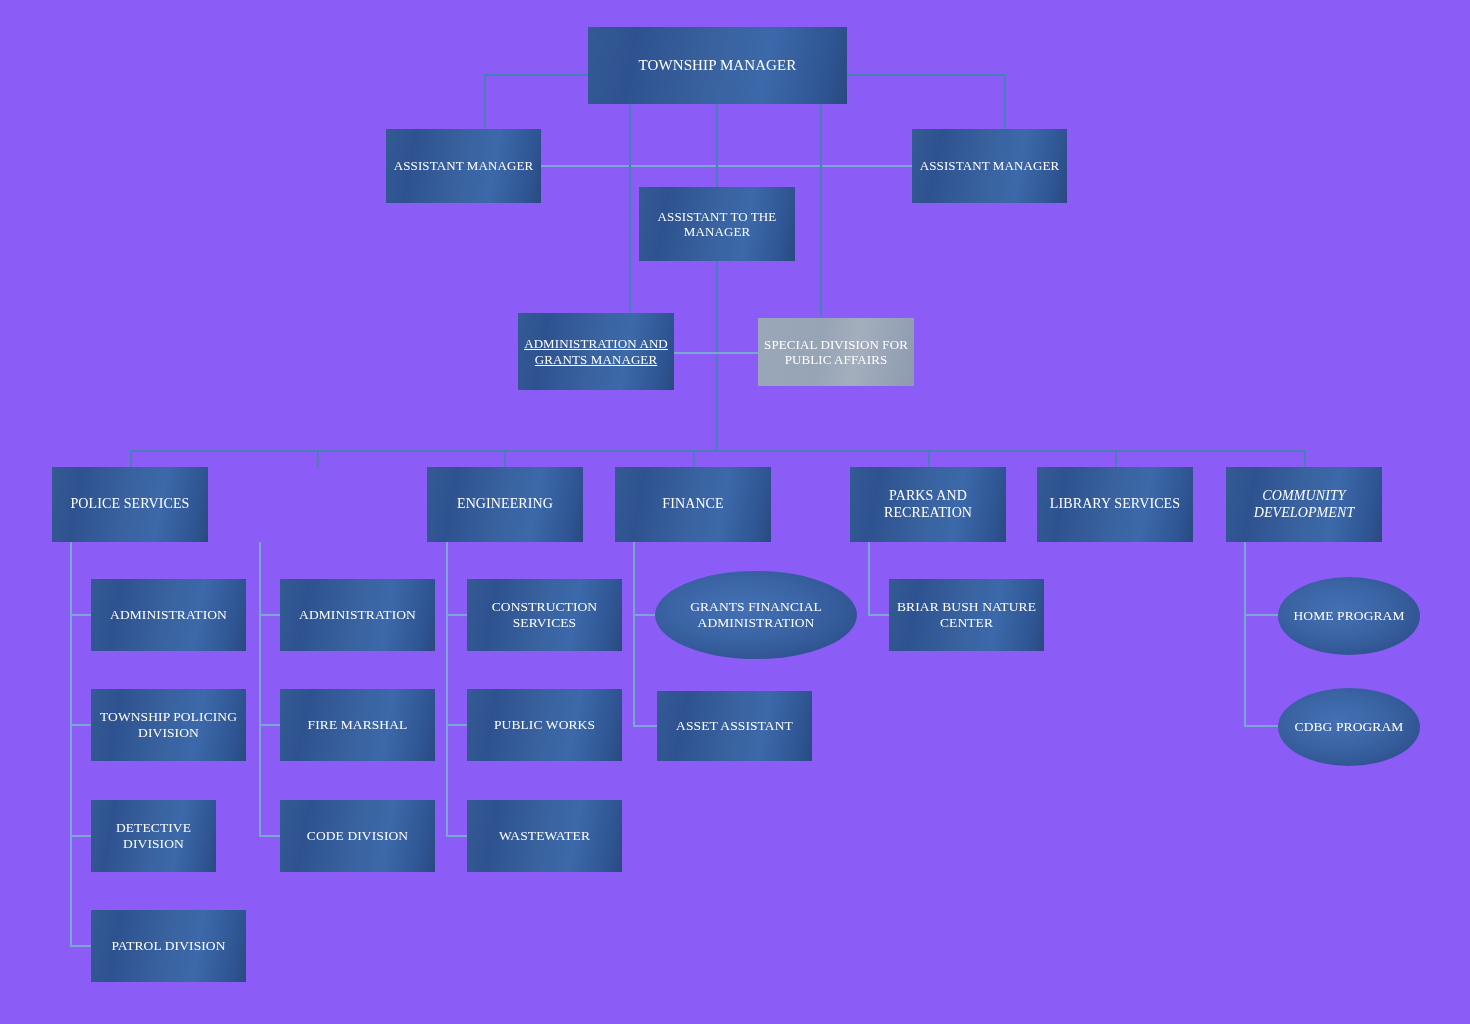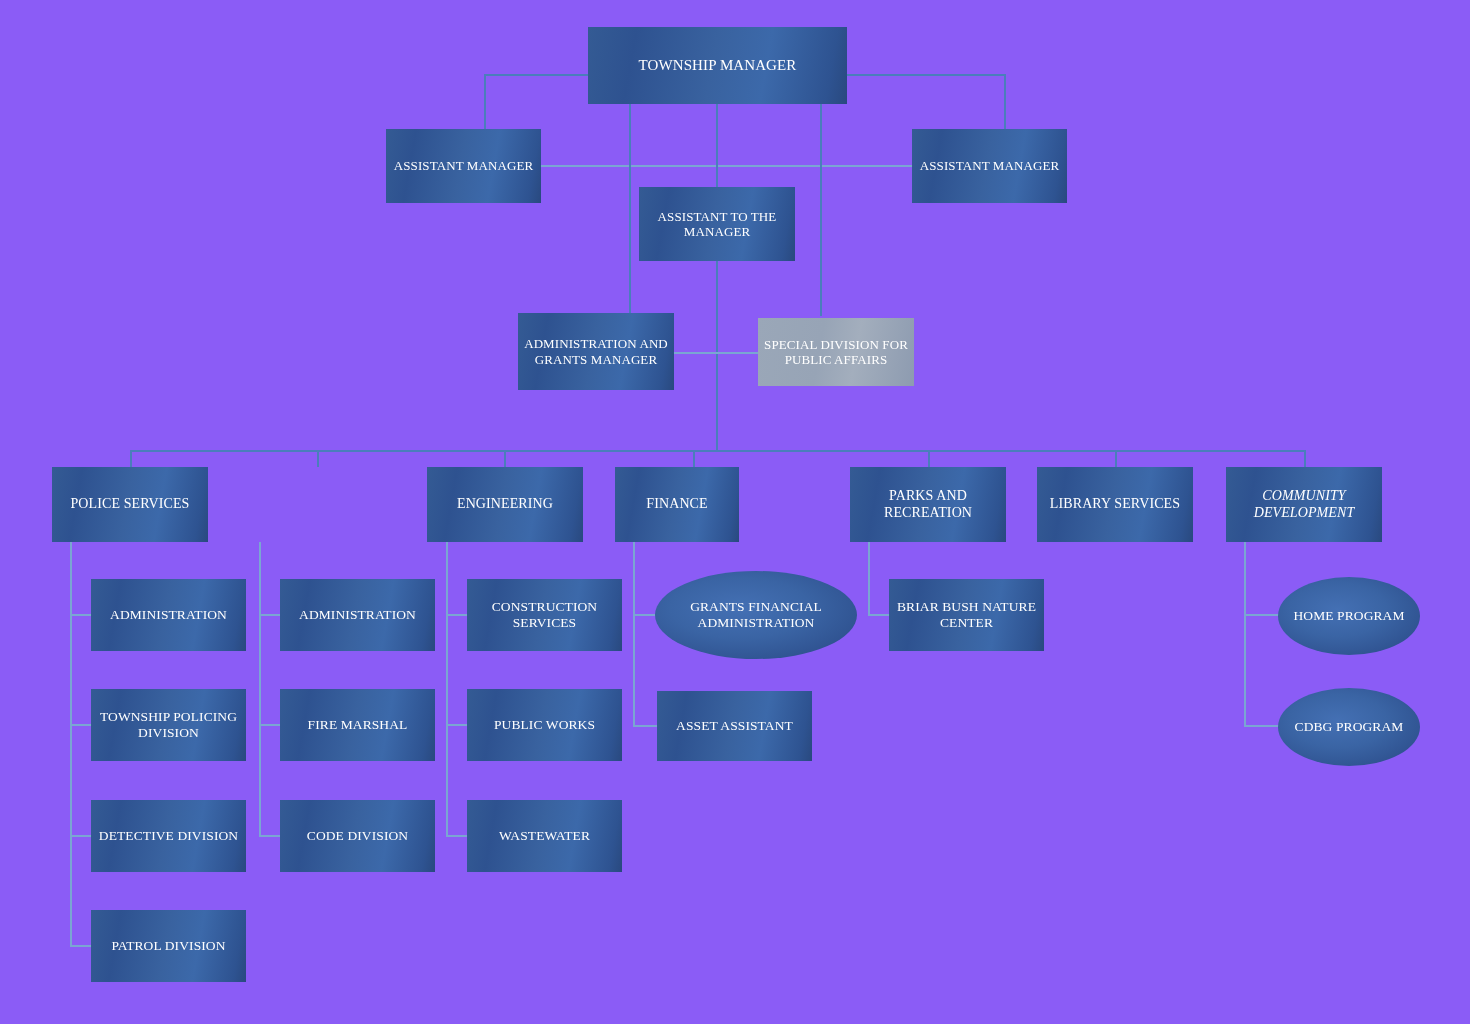--- a/index.html
+++ b/index.html
@@ -125,38 +125,38 @@
   </div>
 
   <div class="node fs-mid" style="left:912px; top:129px; width:155px; height:74px;">
     <span class="lbl">ASSISTANT MANAGER</span>
   </div>
 
   <div class="node fs-mid" style="left:639px; top:187px; width:156px; height:74px;">
     <span class="lbl">ASSISTANT  TO THE MANAGER</span>
   </div>
 
-  <div class="node fs-mid" style="left:518px; top:313px; width:156px; height:77px;">
+  <div class="node fs-mid" style="left:518px; top:313px; width:156px; height:77px;text-decoration:underline;">
     <span class="lbl">ADMINISTRATION AND GRANTS MANAGER</span>
   </div>
 
   <div class="node gray fs-mid" style="left:758px; top:318px; width:156px; height:68px;">
     <span class="lbl">SPECIAL DIVISION FOR PUBLIC AFFAIRS</span>
   </div>
 
   <div class="node fs-dept" style="left:52px; top:467px; width:156px; height:75px;">
     <span class="lbl">POLICE SERVICES</span>
   </div>
 
 
   <div class="node fs-dept" style="left:427px; top:467px; width:156px; height:75px;">
     <span class="lbl">ENGINEERING</span>
   </div>
 
-  <div class="node fs-dept" style="left:615px; top:467px; width:124px; height:75px;">
+  <div class="node fs-dept" style="left:615px; top:467px; width:156px; height:75px;">
     <span class="lbl">FINANCE</span>
   </div>
 
   <div class="node fs-dept" style="left:850px; top:467px; width:156px; height:75px;font-family:Liberation Serif, serif;">
     <span class="lbl">PARKS AND RECREATION</span>
   </div>
 
   <div class="node fs-dept" style="left:1037px; top:467px; width:156px; height:75px;">
     <span class="lbl">LIBRARY SERVICES</span>
   </div>
@@ -164,21 +164,21 @@
   <div class="node fs-dept" style="left:1226px; top:467px; width:156px; height:75px;font-style:italic;">
     <span class="lbl">COMMUNITY DEVELOPMENT</span>
   </div>
 
   <div class="node fs-sub" style="left:91px; top:579px; width:155px; height:72px;">
     <span class="lbl">ADMINISTRATION</span>
   </div>
   <div class="node fs-sub" style="left:91px; top:689px; width:155px; height:72px;">
     <span class="lbl">TOWNSHIP POLICING DIVISION</span>
   </div>
-  <div class="node fs-sub" style="left:91px; top:800px; width:155px; height:72px;text-align:center;">
+  <div class="node fs-sub" style="left:91px; top:800px; width:125px; height:72px;text-align:center;">
     <span class="lbl">DETECTIVE DIVISION</span>
   </div>
   <div class="node fs-sub" style="left:91px; top:910px; width:155px; height:72px;">
     <span class="lbl">PATROL DIVISION</span>
   </div>
 
   <div class="node fs-sub" style="left:280px; top:579px; width:155px; height:72px;">
     <span class="lbl">ADMINISTRATION</span>
   </div>
   <div class="node fs-sub" style="left:280px; top:800px; width:155px; height:72px;">

